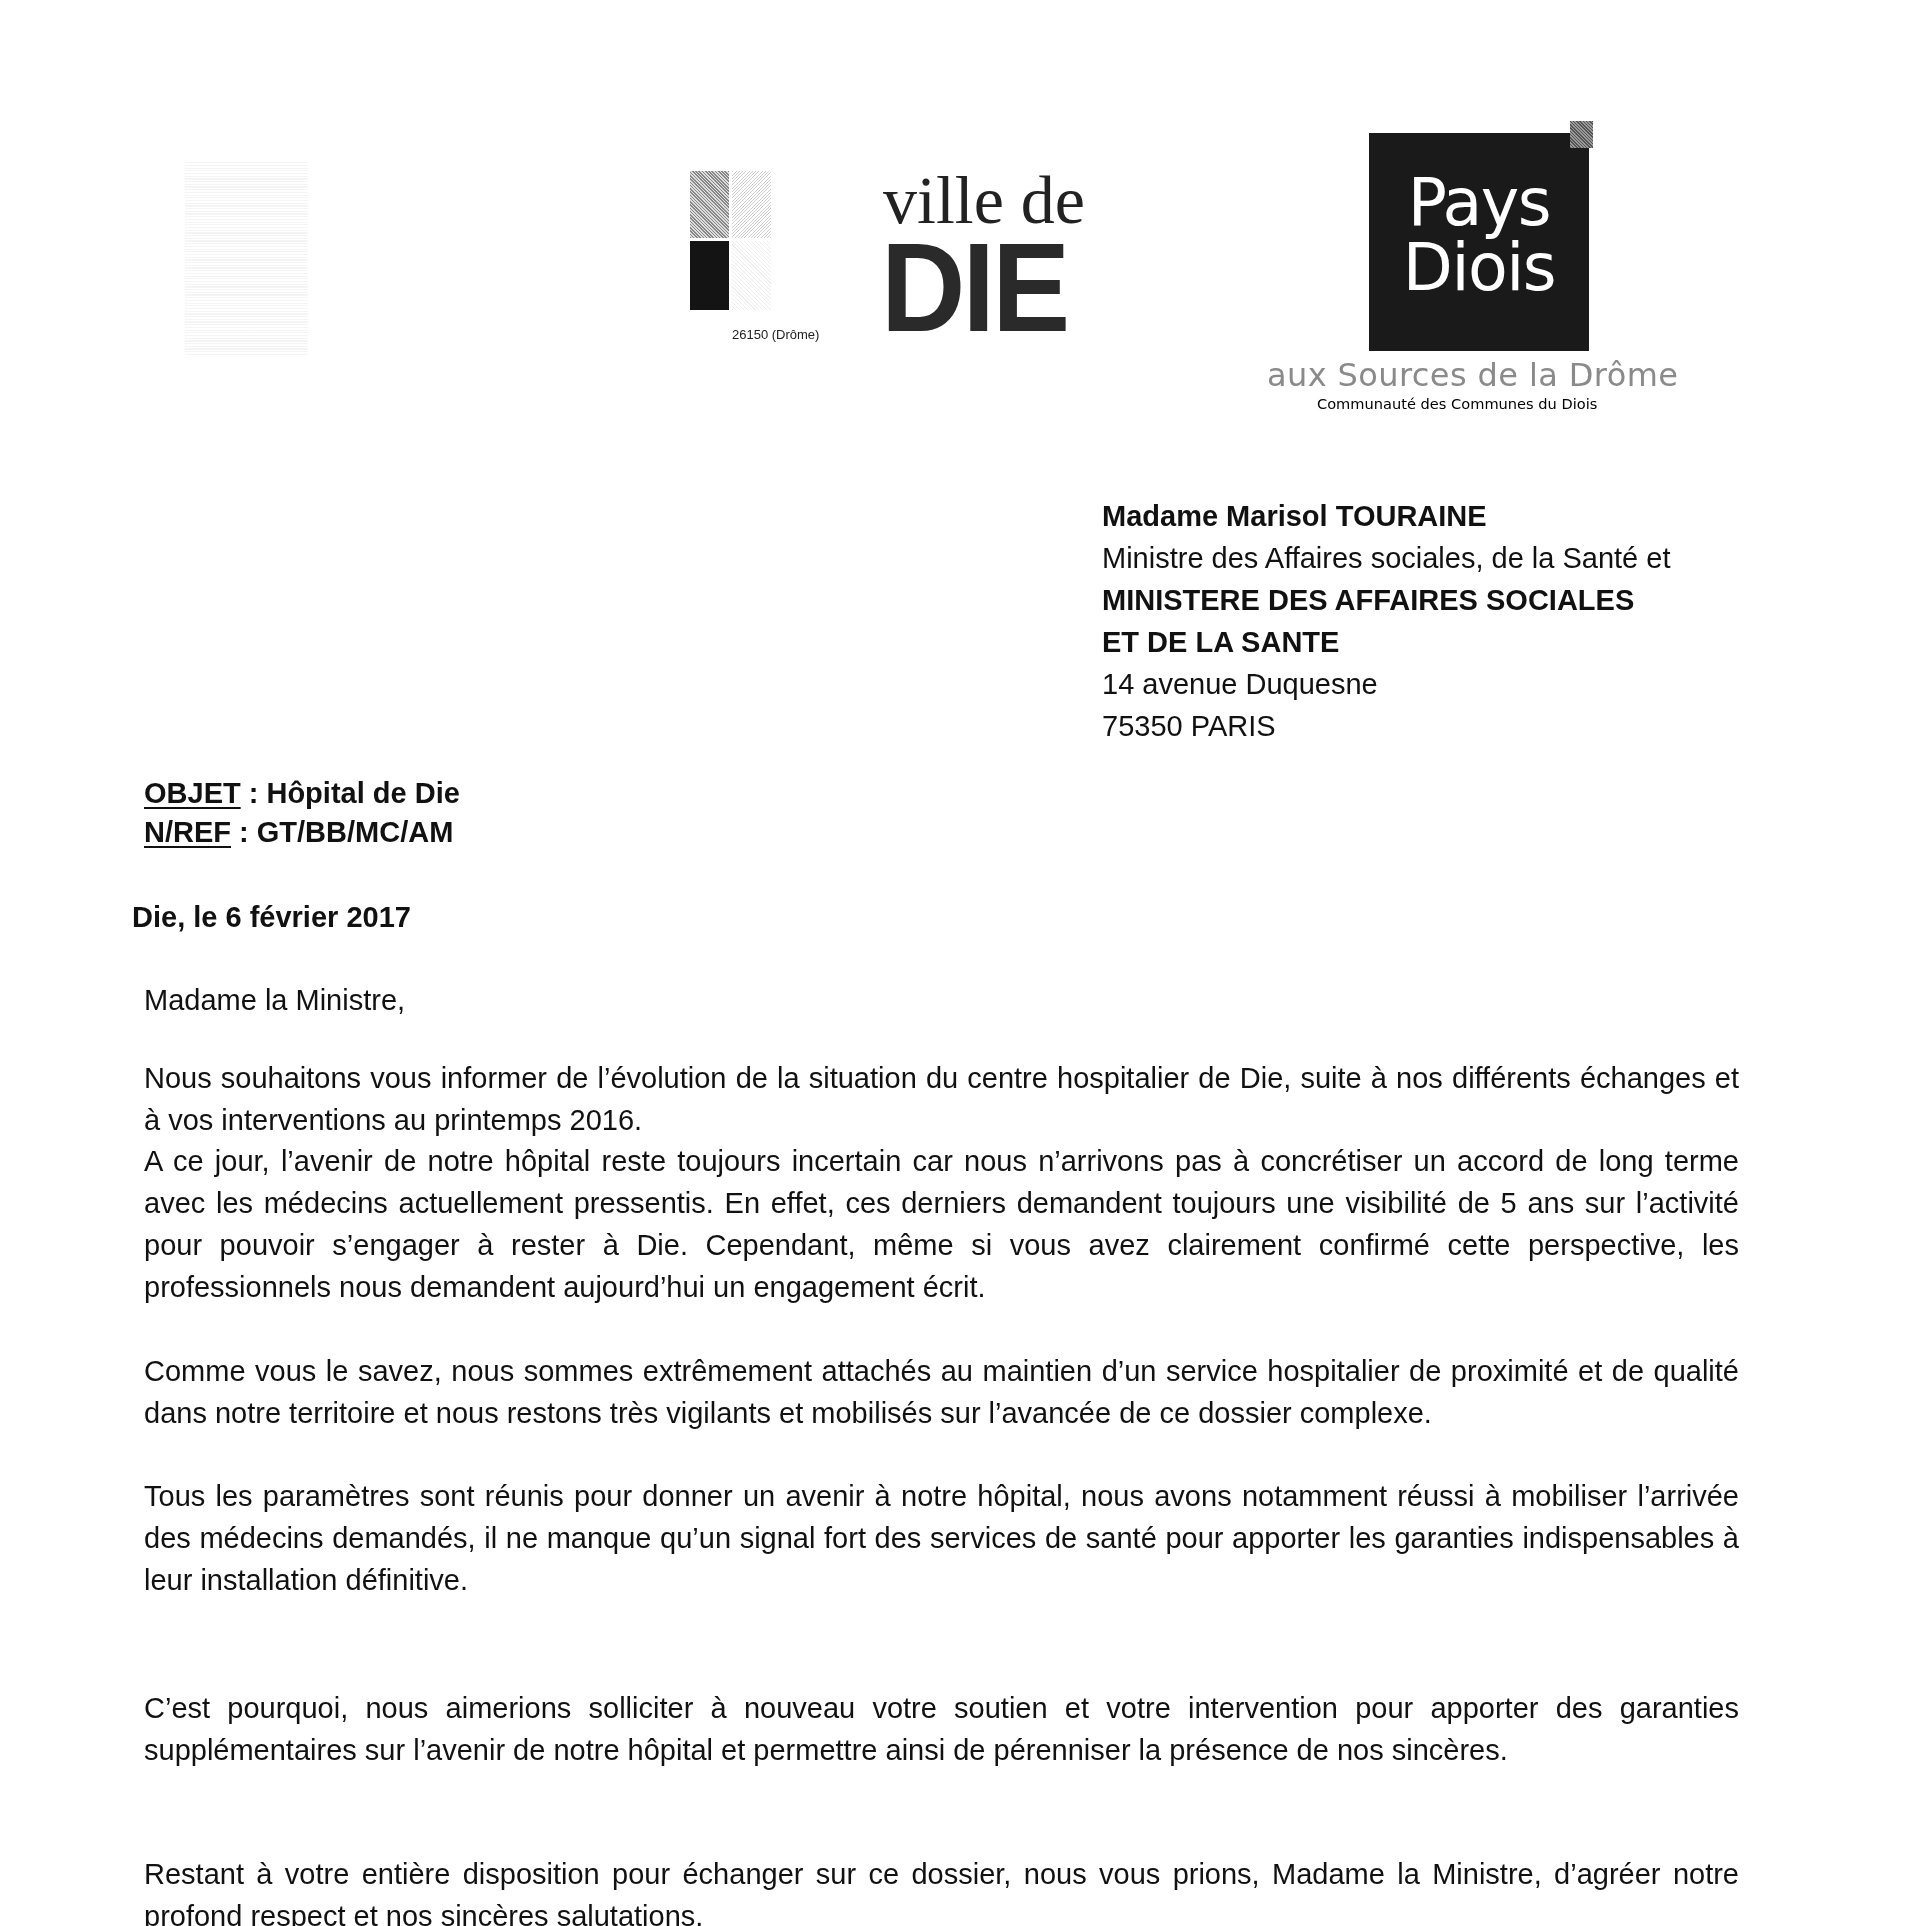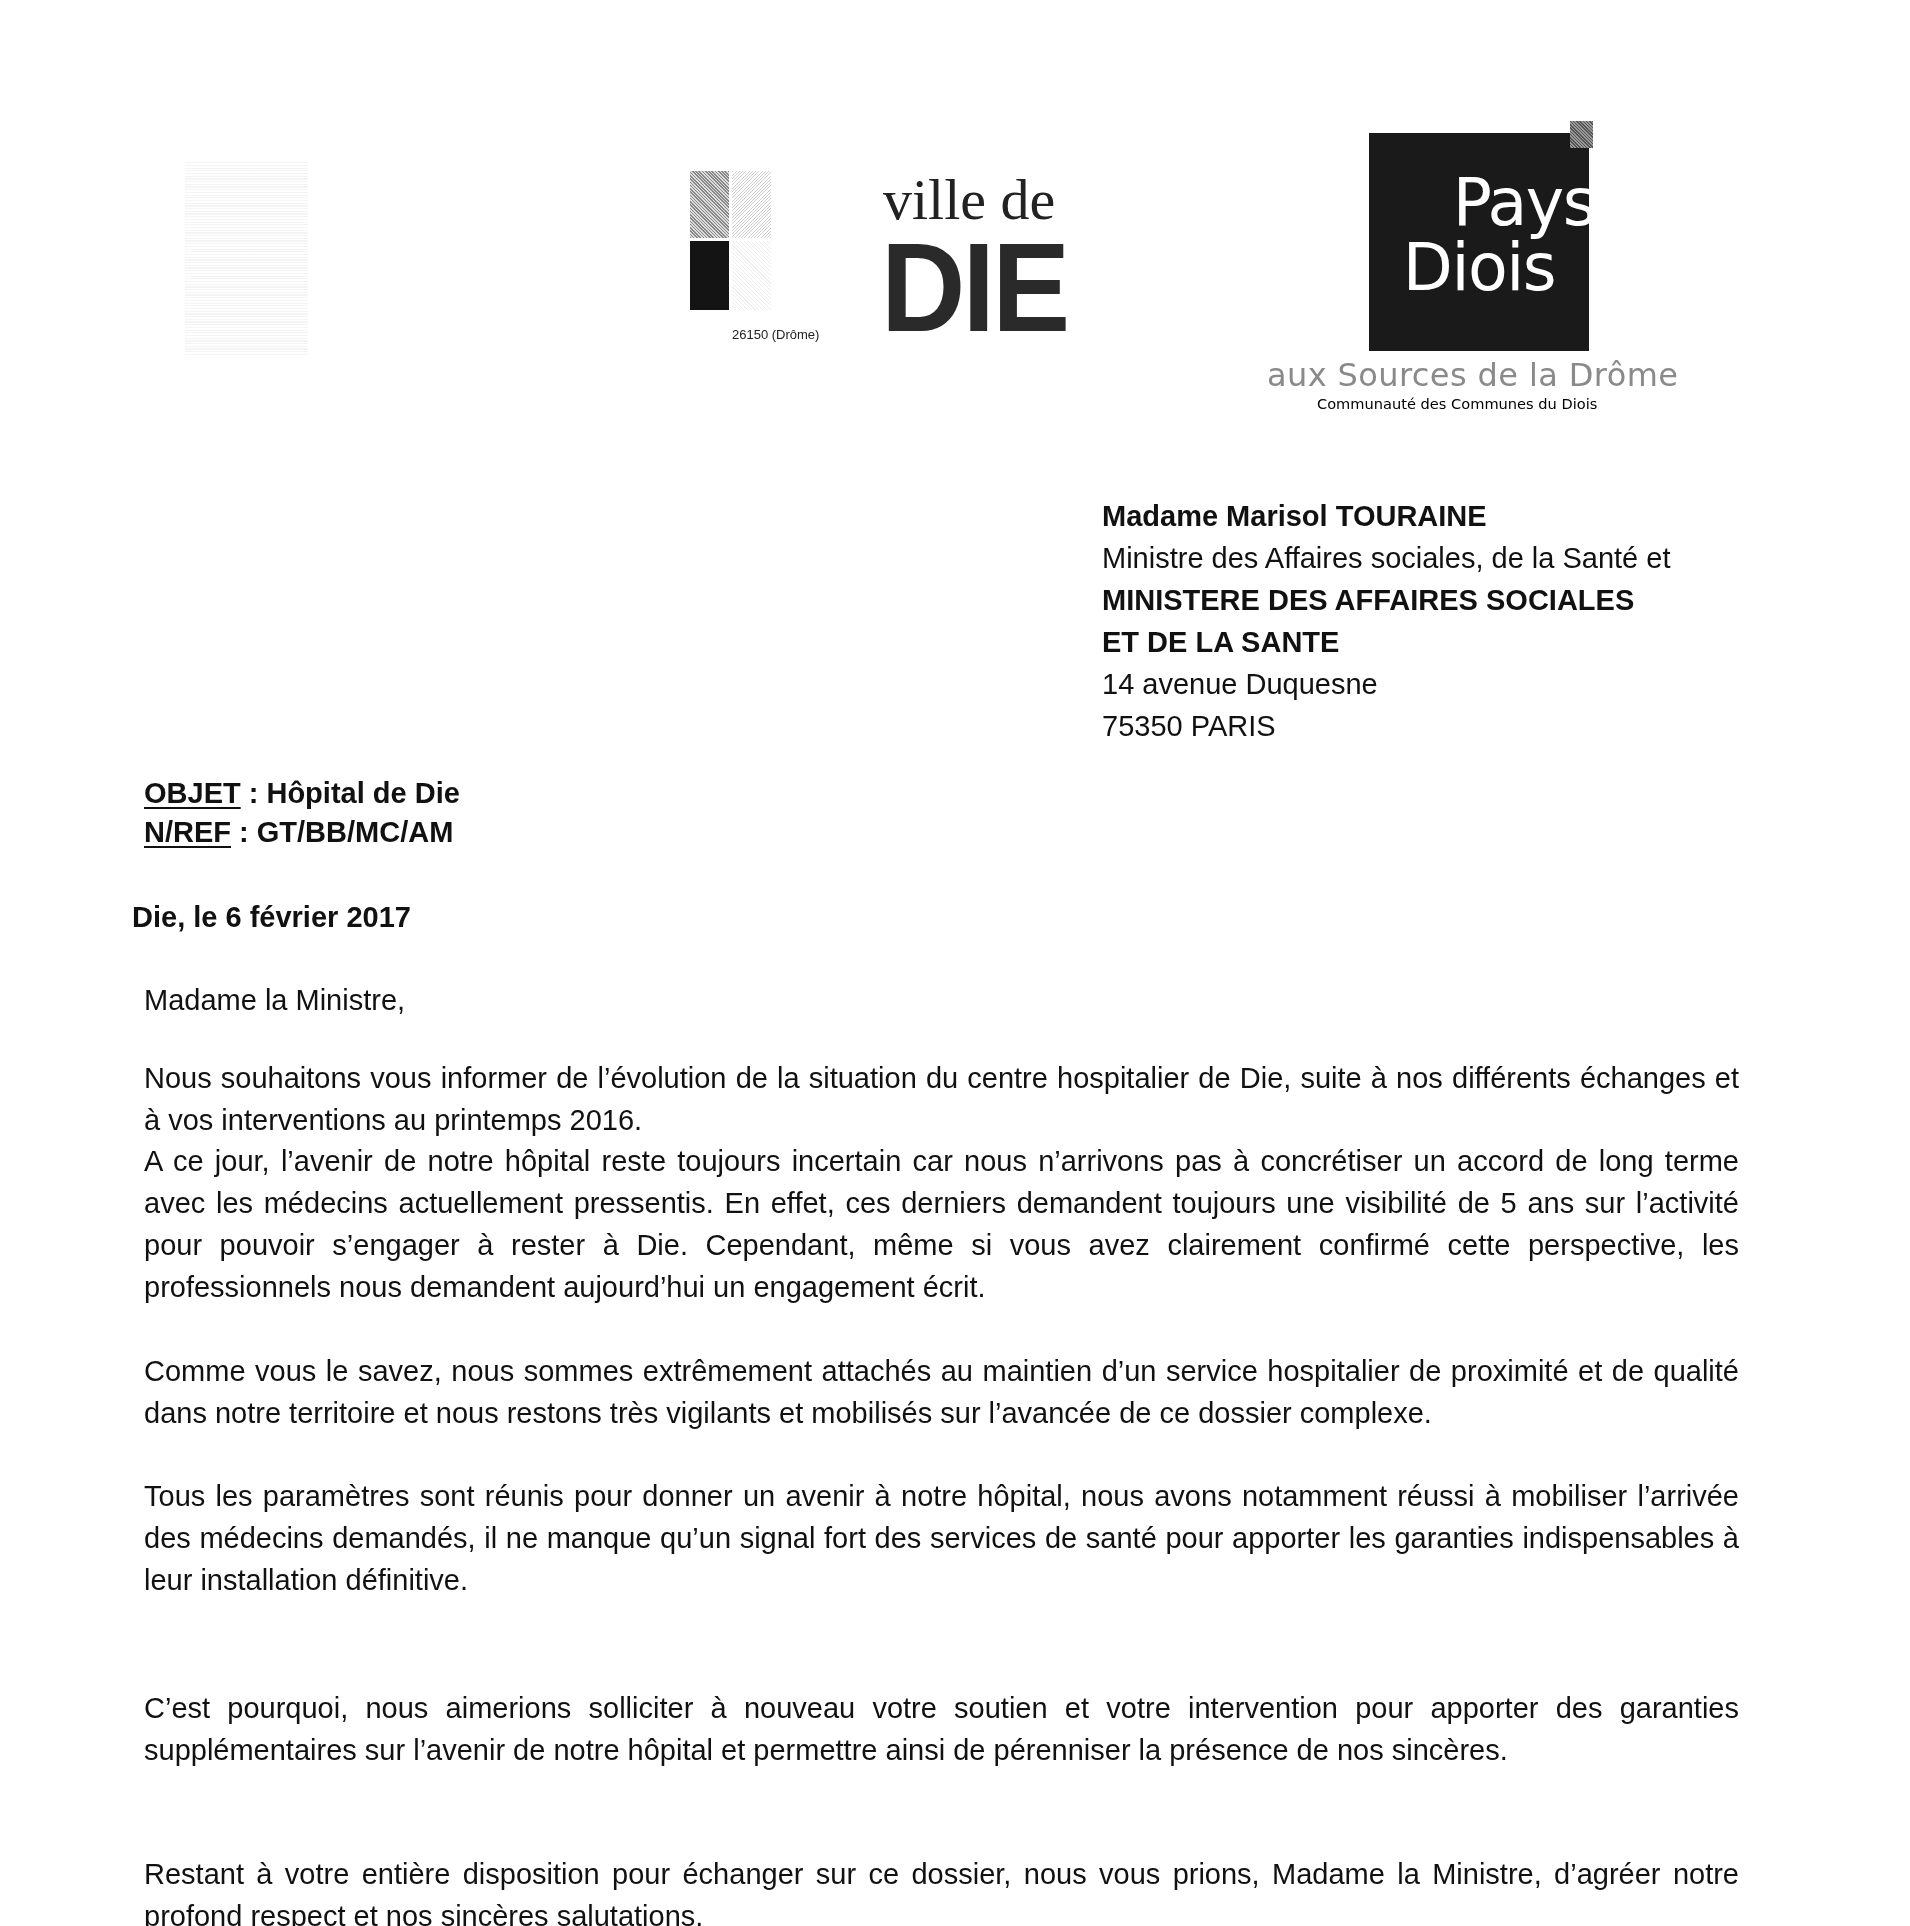--- a/index.html
+++ b/index.html
@@ -15,31 +15,31 @@
     
     .die-logo { left: 690px; top: 171px; width: 408px; height: 216px; }
     .die-q { position: absolute; width: 39px; height: 67px; }
     .q-tl { left: 0; top: 0; background: repeating-linear-gradient(45deg,#888 0 1.2px,#ddd 1.2px 2.3px); }
     .q-tr { left: 42px; top: 0; background: repeating-linear-gradient(-45deg,#cfcfcf 0 0.8px,#fff 0.8px 2.3px); }
     .q-bl { left: 0; top: 70px; height: 69px; background: #141414; }
     .q-br { left: 42px; top: 70px; height: 69px; background: repeating-linear-gradient(45deg,#eee 0 0.8px,#fff 0.8px 2.7px); }
     .die-blade { position: absolute; left: 11.6px; top: 73px; width: 5.4px; height: 62px; background:#fff; transform: rotate(14deg); border-radius: 3.1px; }
     .die-blade2 { position: absolute; left: 27px; top: 89px; width: 3.9px; height: 46px; background:#fff; transform: rotate(28deg); border-radius: 2.3px; }
     .ville-de { position: absolute; left: 193px; top: 0; font-family: "Liberation Serif", "DejaVu Serif", serif;
-      font-size: 58px; line-height: 58px; color: #222; }
+      font-size: 68px; line-height: 58px; color: #222; }
     .die-word { position: absolute; left: 191px; top: 58px; font-family: "Liberation Sans", sans-serif;
       font-weight: 700; font-size: 127px; line-height: 116px; color: #2a2a2a; letter-spacing: -3.1px; transform: scaleX(.92); transform-origin: left top; }
     .die-postcode { position: absolute; left: 42px; top: 156px; font-size: 13px; color: #222; white-space: nowrap; }
 
     
     .pays-box { left: 1369px; top: 133px; width: 220px; height: 218px; background: #1a1a1a; }
     .pays-box-notch { position:absolute; top:-11.6px; right:-3.9px; width: 23px; height: 27px; background: repeating-linear-gradient(45deg,#555 0 1.2px,#999 1.2px 2.3px); }
     .pays-word { position: absolute; left: 0; width: 100%; text-align: center; color: #fff;
       font-family: "DejaVu Sans", sans-serif; font-size: 65px; line-height: 65px; letter-spacing: -1.5px; }
-    .pays-line1 { top: 37px; padding-left: 45px; }
+    .pays-line1 { top: 37px; }
     .pays-line2 { top: 102px; }
     .pays-tagline { left: 1267px; top: 356px; font-size: 32px; color: #8a8a8a; font-family: "DejaVu Sans", sans-serif; letter-spacing: 0.4px; }
     .pays-sub { left: 1317px; top: 395px; font-size: 14.6px; color: #000000; font-family: "DejaVu Sans", sans-serif; }
 
     
     .recipient { left: 1102px; top: 495px; font-size: 29px; line-height: 42px; }
     .recipient .b { font-weight: 700; }
 
     
     .objet { left: 144px; top: 774px; font-size: 29px; line-height: 39px; font-weight: 700; }

